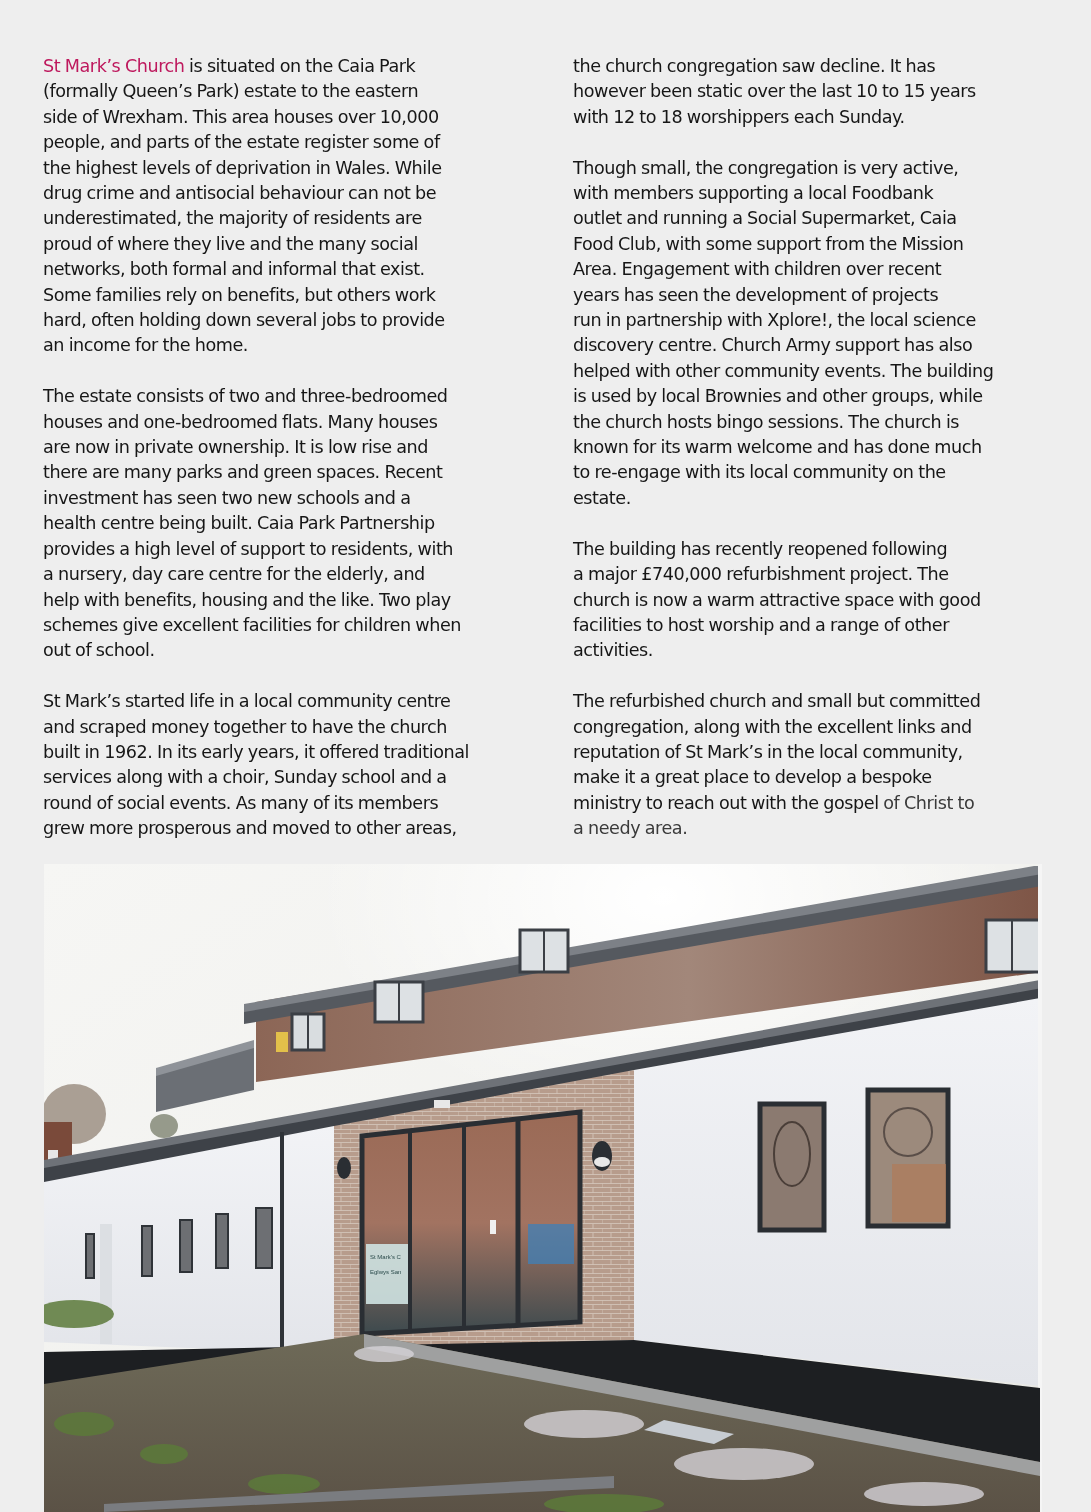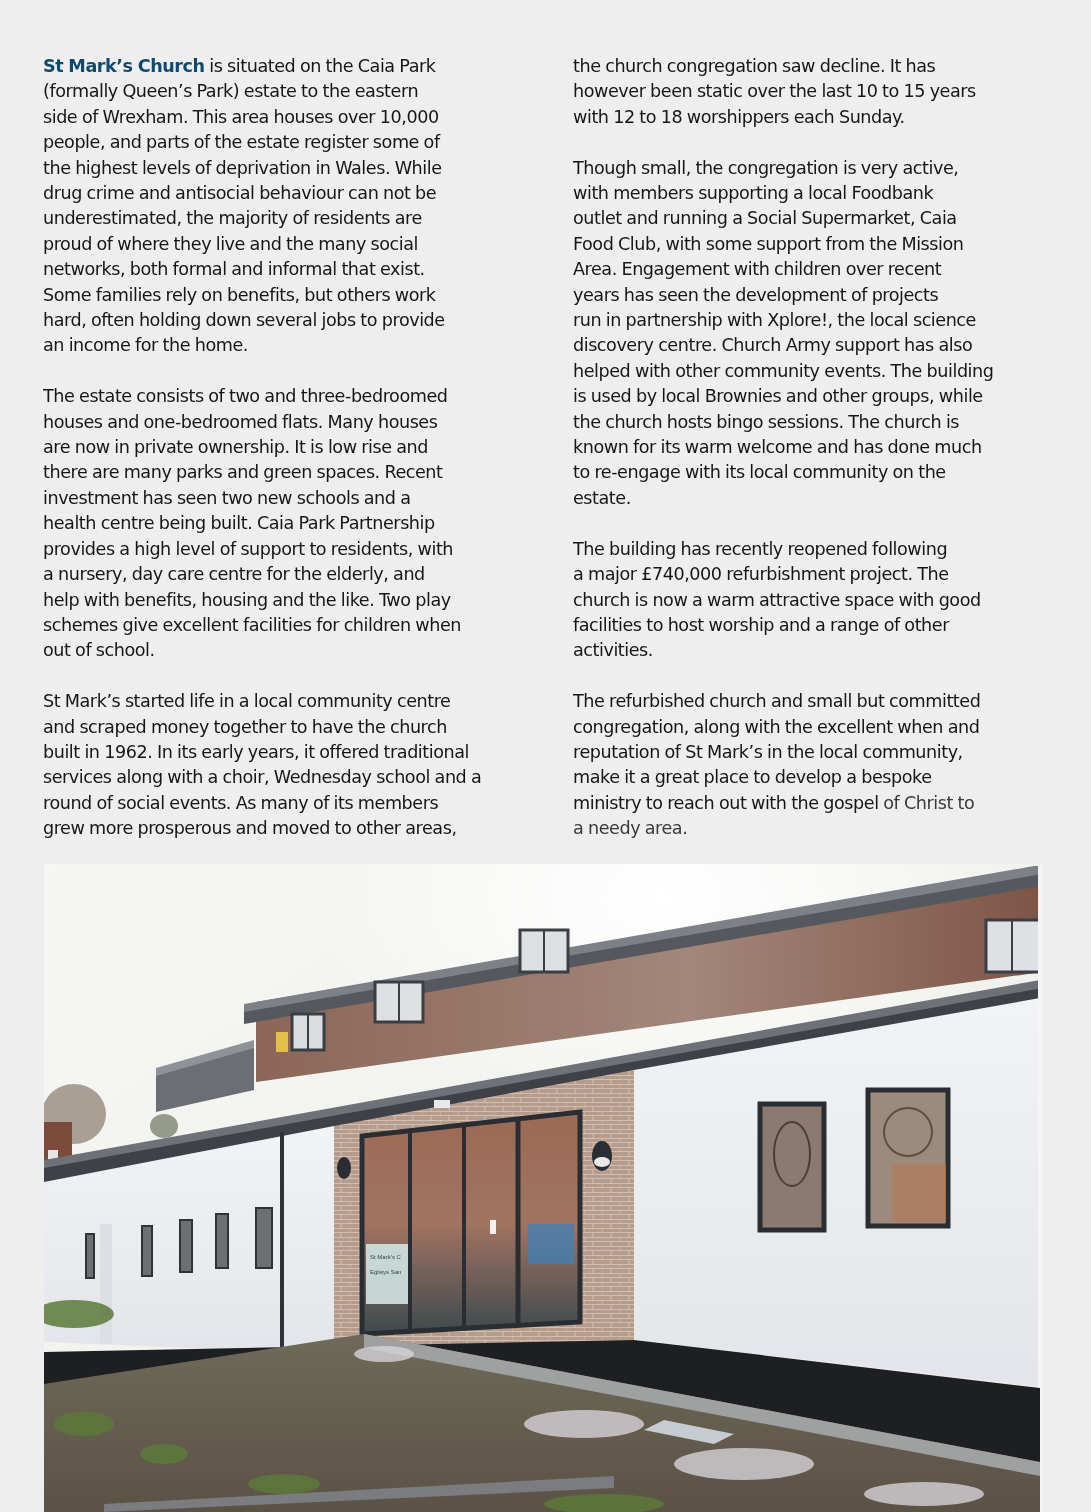--- a/index.html
+++ b/index.html
@@ -22,21 +22,21 @@
     }
     .col {
       font-size: 17.6px;
       line-height: 25.4px;
       letter-spacing: -0.45px;
       word-spacing: -0.5px;
     }
     .col-left { width: 488px; }
     .col-right { width: 488px; margin-right: -8px; margin-left: 24px; }
     .col p { margin: 0 0 25.4px 0; white-space: pre-line; }
-    .highlight { color: #0c4a6e; font-weight: bold; }
+    .highlight { color: #be185d; }
     .dim { color: #3a3a3a; }
 
     
     .photo {
       position: absolute;
       left: 44px;
       top: 864px;
       width: 998px;
       height: 648px;
       overflow: hidden;
@@ -68,21 +68,21 @@
 investment has seen two new schools and a
 health centre being built. Caia Park Partnership
 provides a high level of support to residents, with
 a nursery, day care centre for the elderly, and
 help with benefits, housing and the like. Two play
 schemes give excellent facilities for children when
 out of school.</p>
     <p>St Mark’s started life in a local community centre
 and scraped money together to have the church
 built in 1962. In its early years, it offered traditional
-services along with a choir, Wednesday school and a
+services along with a choir, Sunday school and a
 round of social events. As many of its members
 grew more prosperous and moved to other areas,</p>
   </div>
   <div class="col col-right">
     <p>the church congregation saw decline. It has
 however been static over the last 10 to 15 years
 with 12 to 18 worshippers each Sunday.</p>
     <p>Though small, the congregation is very active,
 with members supporting a local Foodbank
 outlet and running a Social Supermarket, Caia
@@ -96,21 +96,21 @@
 the church hosts bingo sessions. The church is
 known for its warm welcome and has done much
 to re-engage with its local community on the
 estate.</p>
     <p>The building has recently reopened following
 a major £740,000 refurbishment project. The
 church is now a warm attractive space with good
 facilities to host worship and a range of other
 activities.</p>
     <p><span>The refurbished church and small but committed
-congregation, along with the excellent when and
+congregation, along with the excellent links and
 reputation of St Mark’s in the local community,
 make it a great place to develop a bespoke
 ministry to reach out with the gospel</span><span class="dim"> of Christ to
 a needy area.</span></p>
   </div>
 </div>
 
 <div class="photo">
   <svg width="998" height="648" viewBox="0 0 998 648" xmlns="http://www.w3.org/2000/svg">
     <defs>

